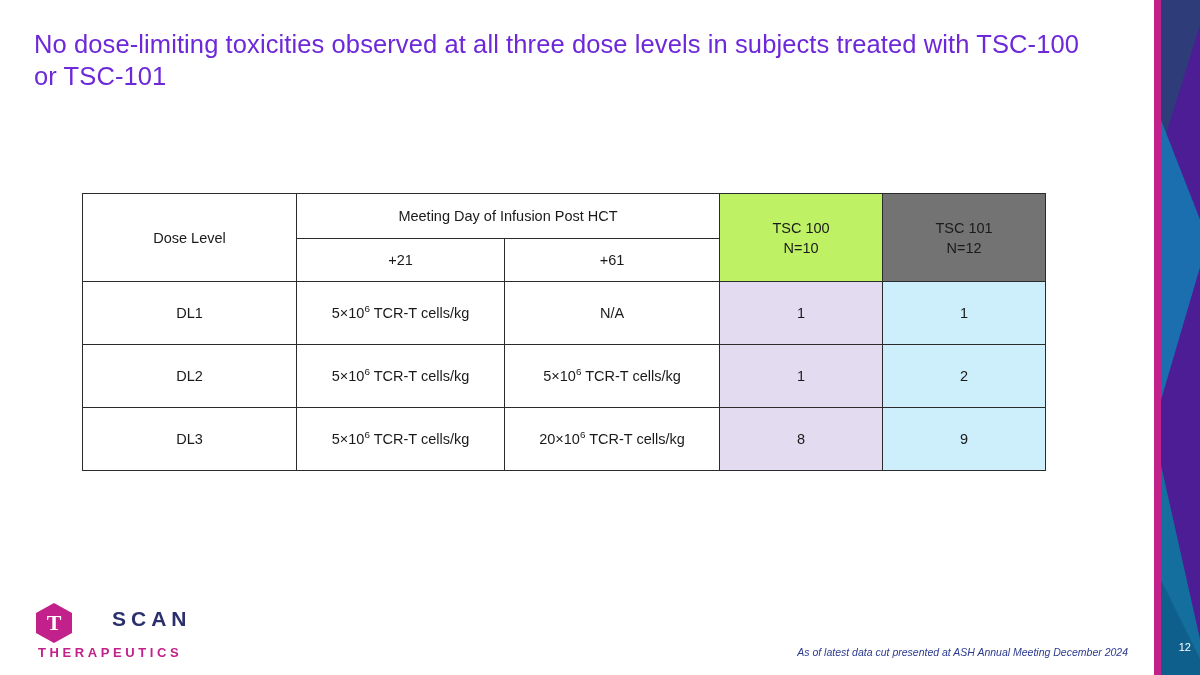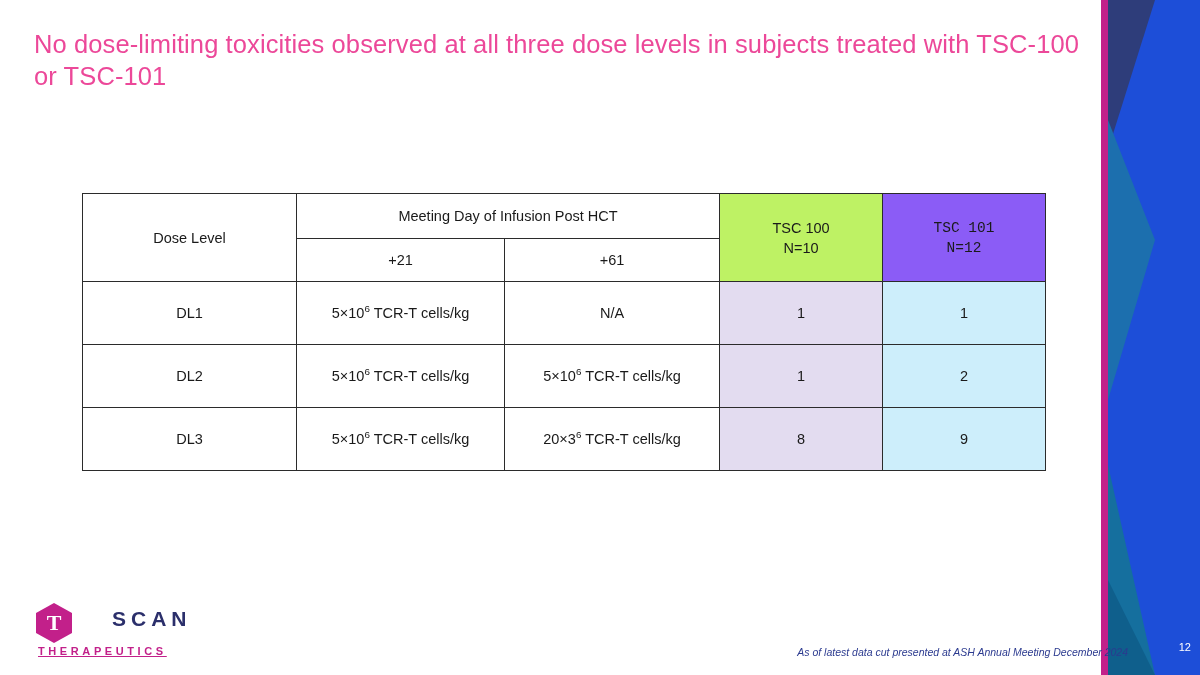--- a/index.html
+++ b/index.html
@@ -13,25 +13,24 @@
     font-family: "Liberation Sans", sans-serif;
     overflow: hidden;
     position: relative;
   }
 
   
   .right-band {
     position: absolute;
     top: 0;
     right: 0;
-    width: 54px;
+    width: 46px;
     height: 675px;
-    background: #1d4ed8;
+    background: #4c1d95;
     overflow: hidden;
-    padding-left: 45px;
   }
   .band-stripe-magenta {
     position: absolute;
     top: 0;
     left: 0;
     width: 7px;
     height: 675px;
     background: #c2208a;
   }
   .band-tri-1 {
@@ -80,21 +79,21 @@
     font-family: "Liberation Sans", sans-serif;
     z-index: 5;
   }
 
   
   .title {
     position: absolute;
     left: 34px;
     top: 28px;
     width: 1060px;
-    color: #ec4899;
+    color: #6d28d9;
     font-size: 25.5px;
     line-height: 32px;
     font-weight: 400;
     letter-spacing: 0.1px;
   }
 
   
   .table-wrap {
     position: absolute;
     left: 82px;
@@ -134,26 +133,25 @@
     margin-left: 38px;
   }
   .hdr-tsc100 {
     background: #bef264;
     color: #ffffff;
     font-weight: bold;
     font-size: 14.5px;
     line-height: 20px;
   }
   .hdr-tsc101 {
-    background: #8b5cf6;
+    background: #737373;
     color: #ffffff;
     font-weight: bold;
     font-size: 14.5px;
     line-height: 20px;
-    font-family: Liberation Mono, monospace;
   }
   .body-row td {
     height: 62px;
   }
   .cell-dl {
     font-weight: bold;
     font-size: 15px;
   }
   .cell-tsc100 {
     background: #e3dcf0;
@@ -202,24 +200,23 @@
     font-weight: bold;
     letter-spacing: 5px;
     font-family: "Liberation Sans", sans-serif;
     margin-left: 32px;
   }
   .logo-sub {
     position: absolute;
     left: 2px;
     top: 44px;
     color: #c2208a;
-    font-size: 11px;
+    font-size: 13px;
     letter-spacing: 3.6px;
     font-weight: bold;
-    text-decoration: underline;
   }
 
   
   .footnote {
     position: absolute;
     right: 72px;
     bottom: 17px;
     color: #2b3a8f;
     font-size: 10.5px;
     font-style: italic;
@@ -281,21 +278,21 @@
         <td class="cell-dl">DL2</td>
         <td><span>5×10</span><sup>6</sup><span> TCR-T cells/kg</span></td>
         <td><span></span><span>5×10</span><sup>6</sup><span> TCR-T cells/kg</span></td>
         <td class="cell-tsc100">1</td>
         <td class="cell-tsc101">2</td>
       </tr>
 
       <tr class="body-row">
         <td class="cell-dl">DL3</td>
         <td><span>5×10</span><sup>6</sup><span> TCR-T cells/kg</span></td>
-        <td><span></span><span>20×3</span><sup>6</sup><span> TCR-T cells/kg</span></td>
+        <td><span></span><span>20×10</span><sup>6</sup><span> TCR-T cells/kg</span></td>
         <td class="cell-tsc100">8</td>
         <td class="cell-tsc101">9</td>
       </tr>
     </tbody>
   </table>
 </div>
 
 <div class="logo">
   <div class="logo-hex"></div>
   <div class="logo-hex-t">T</div>

